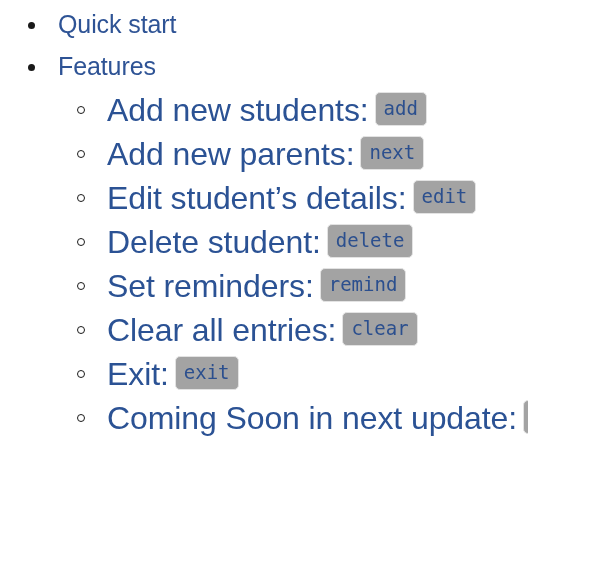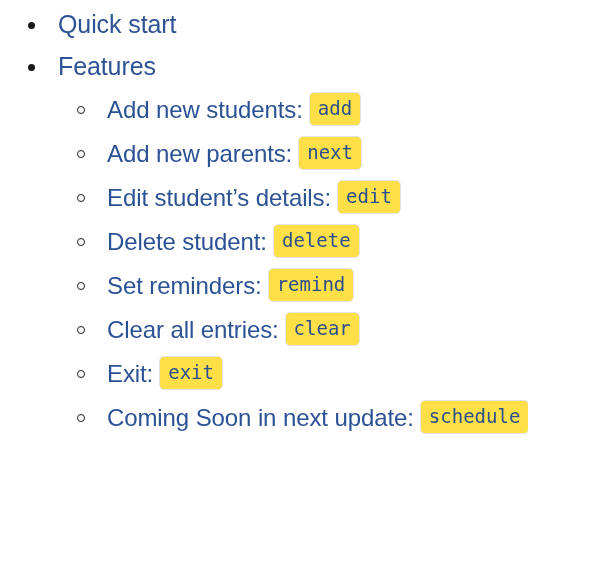--- a/index.html
+++ b/index.html
@@ -71,34 +71,34 @@
     left: 77px;
     top: 19px;
     width: 6px;
     height: 6px;
     border-radius: 50%;
     border: 1.6px solid #1a1a1a;
     background: transparent;
     box-sizing: content-box;
   }
   .l2-label {
-    font-size: 24px;
+    font-size: 32px;
     color: #2b5294;
     letter-spacing: -0.1px;
     vertical-align: middle;
   }
 
   
   .code-chip {
     display: inline-block;
     font-family: "DejaVu Sans Mono", monospace;
     font-size: 19px;
     line-height: 1;
     color: #2b4f8e;
-    background: #fde047;
+    background: #a3a3a3;
     border: 1px solid #e3e3e3;
     border-radius: 5px;
     padding: 6px 8px 7px 8px;
     margin-left: 6px;
     vertical-align: middle;
     position: relative;
     top: -1px;
   }
 
   .spacer-top { height: 3px; }

